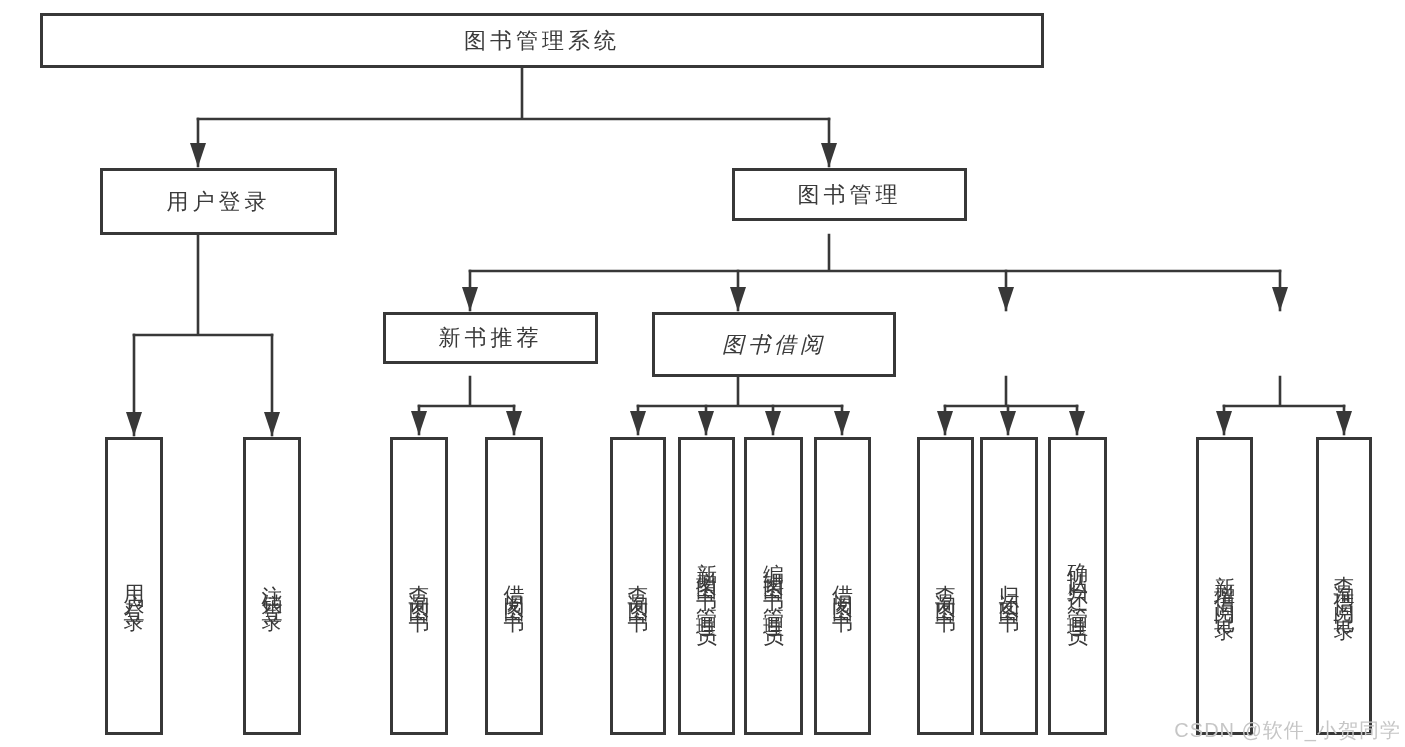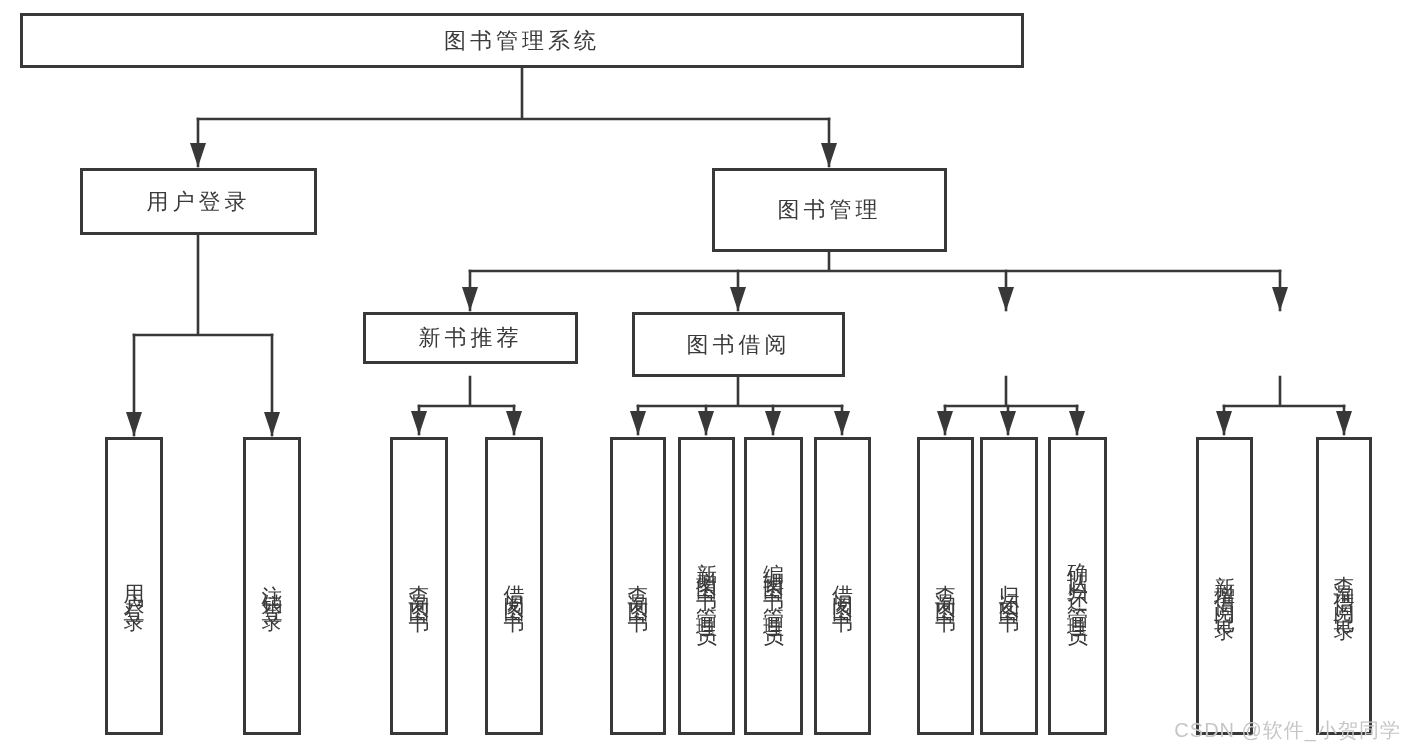--- a/index.html
+++ b/index.html
@@ -25,20 +25,21 @@
     box-sizing: border-box;
     background: #ffffff;
     border: 3px solid #383838;
     display: flex;
     align-items: center;
     justify-content: center;
     font-size: 22px;
     letter-spacing: 4px;
     color: #3a3a3a;
     white-space: nowrap;
+    margin-left: 20px;
   }
   .vnode {
     position: absolute;
     box-sizing: border-box;
     top: 437px;
     height: 298px;
     background: #ffffff;
     border: 3px solid #383838;
     display: flex;
     align-items: center;
@@ -104,24 +105,24 @@
 
       <path d="M1280,377 V406 M1224,406 H1344"></path>
       <line x1="1224" y1="406" x2="1224" y2="434" marker-end="url(#arrow)"></line>
       <line x1="1344" y1="406" x2="1344" y2="434" marker-end="url(#arrow)"></line>
     </g>
   </svg>
 
   <div class="hnode" style="left:20px; top:13px; width:1004px; height:55px;">图书管理系统</div>
 
   <div class="hnode" style="left:80px; top:168px; width:237px; height:67px;">用户登录</div>
-  <div class="hnode" style="left:712px; top:168px; width:235px; height:84px;">图书管理</div>
+  <div class="hnode" style="left:712px; top:168px; width:235px; height:53px;">图书管理</div>
 
   <div class="hnode" style="left:363px; top:312px; width:215px; height:52px;">新书推荐</div>
-  <div class="hnode" style="left:632px; top:312px; width:213px; height:65px;">图书借阅</div>
+  <div class="hnode" style="left:632px; top:312px; width:244px; height:65px;font-style:italic;">图书借阅</div>
 
   <div class="vnode" style="left:105px; width:58px;">用户登录</div>
   <div class="vnode" style="left:243px; width:58px;">注销登录</div>
 
   <div class="vnode" style="left:390px; width:58px;">查询图书</div>
   <div class="vnode" style="left:485px; width:58px;">借阅图书</div>
 
   <div class="vnode" style="left:610px; width:56px;">查询图书</div>
   <div class="vnode" style="left:678px; width:57px;">新增图书（管理员）</div>
   <div class="vnode" style="left:744px; width:59px;">编辑图书（管理员）</div>

